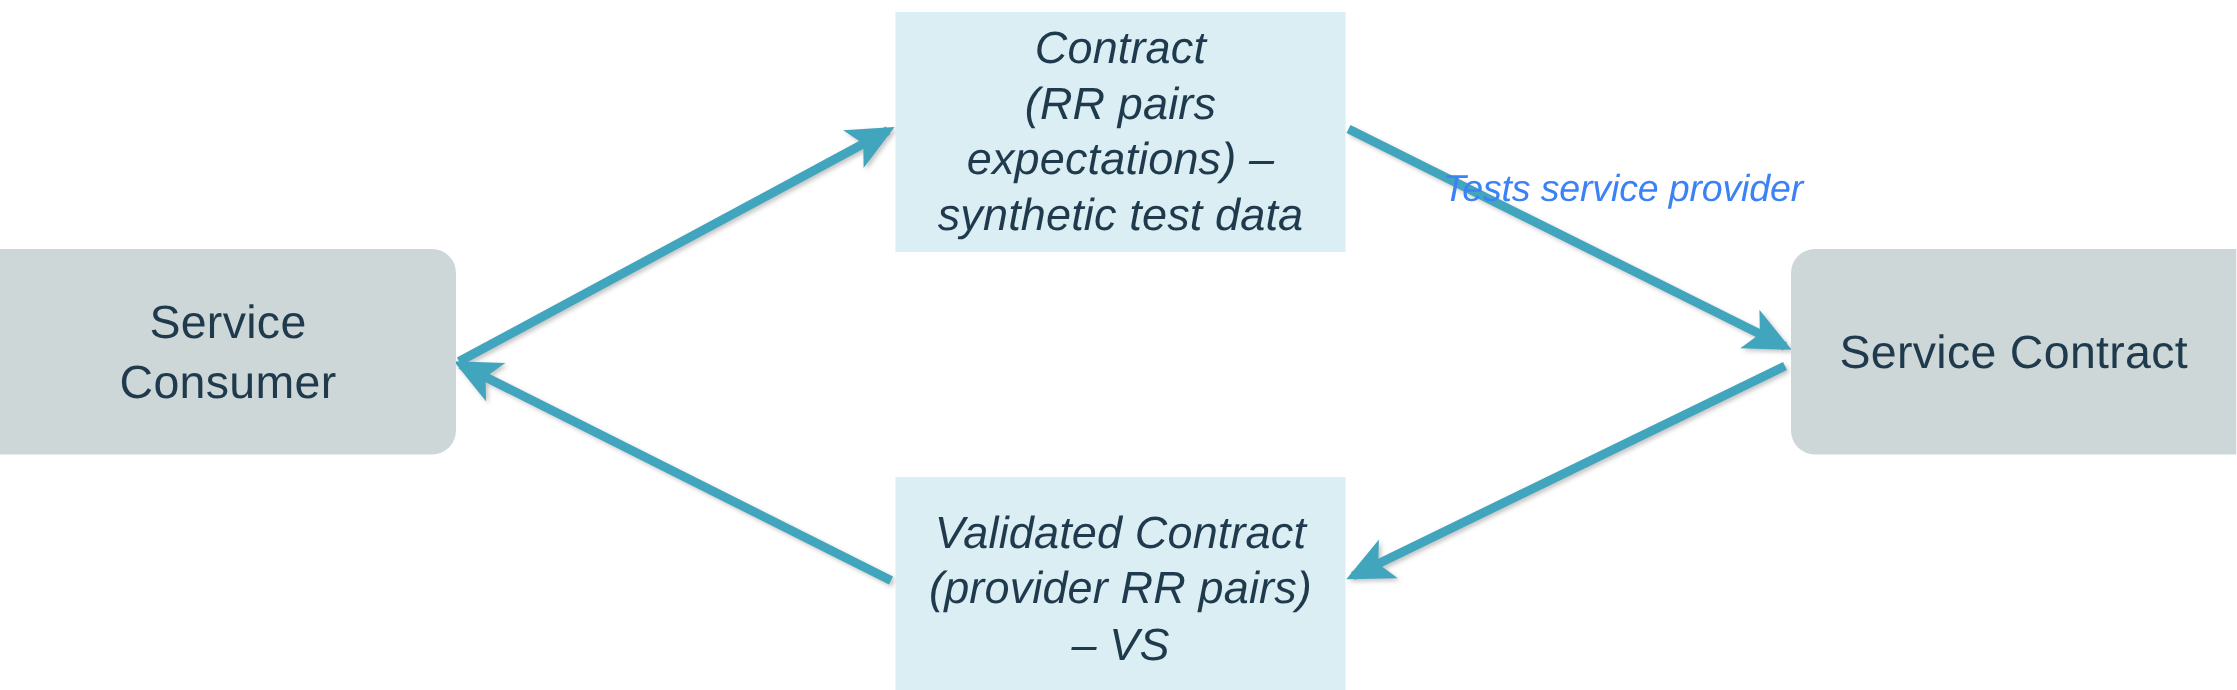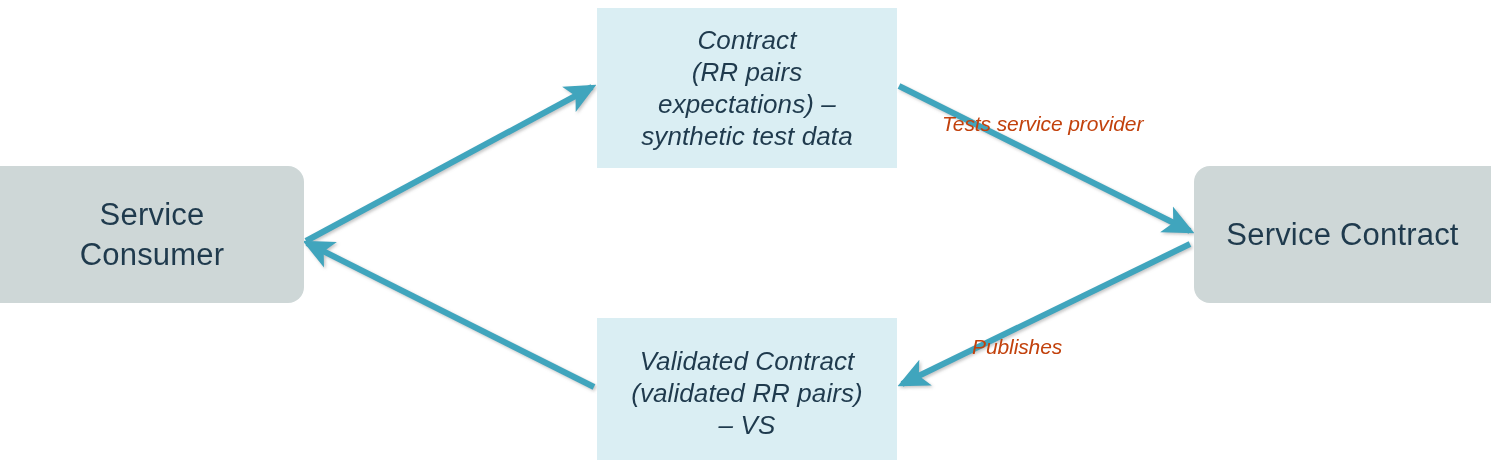--- a/index.html
+++ b/index.html
@@ -30,21 +30,21 @@
     background: #ced7d7;
     border-radius: 16px;
     font-size: 31px;
     line-height: 1.28;
     font-style: normal;
     letter-spacing: 0.2px;
   }
   .node-artifact {
     background: #daeef3;
     border-radius: 0;
-    font-size: 26px;
+    font-size: 30px;
     line-height: 1.24;
     font-style: italic;
     letter-spacing: 0.1px;
   }
   #node-service-consumer {
     left: -18px;
     top: 166px;
     width: 322px;
     height: 137px;
     padding-left: 18px;
@@ -75,25 +75,25 @@
   #edge-layer {
     position: absolute;
     left: 0;
     top: 0;
     width: 1491px;
     height: 460px;
     pointer-events: none;
   }
   .edge-label {
     position: absolute;
-    color: #c2410c;
+    color: #3b82f6;
     font-style: italic;
-    font-size: 21px;
+    font-size: 25px;
     line-height: 1.32;
-    text-align: left;
+    text-align: right;
     white-space: pre-line;
     letter-spacing: -0.1px;
   }
   #label-defines {
     left: 332px;
     top: 133px;
     width: 140px;
   }
   #label-tests-service-provider {
     left: 942px;
@@ -141,27 +141,26 @@
 
   <div class="node node-artifact" id="node-contract">
     <span class="node-label">Contract
 (RR pairs
 expectations) –
 synthetic test data</span>
   </div>
 
   <div class="node node-artifact" id="node-validated-contract">
     <span class="node-label">Validated Contract
-(validated RR pairs)
+(provider RR pairs)
 –  VS</span>
   </div>
 
   <div class="node node-actor" id="node-service-provider">
     <span class="node-label">Service Contract</span>
   </div>
 
 
   <div class="edge-label" id="label-tests-service-provider">Tests service provider</div>
 
-  <div class="edge-label" id="label-publishes">Publishes</div>
 
 
 </div>
 
 </body></html>

